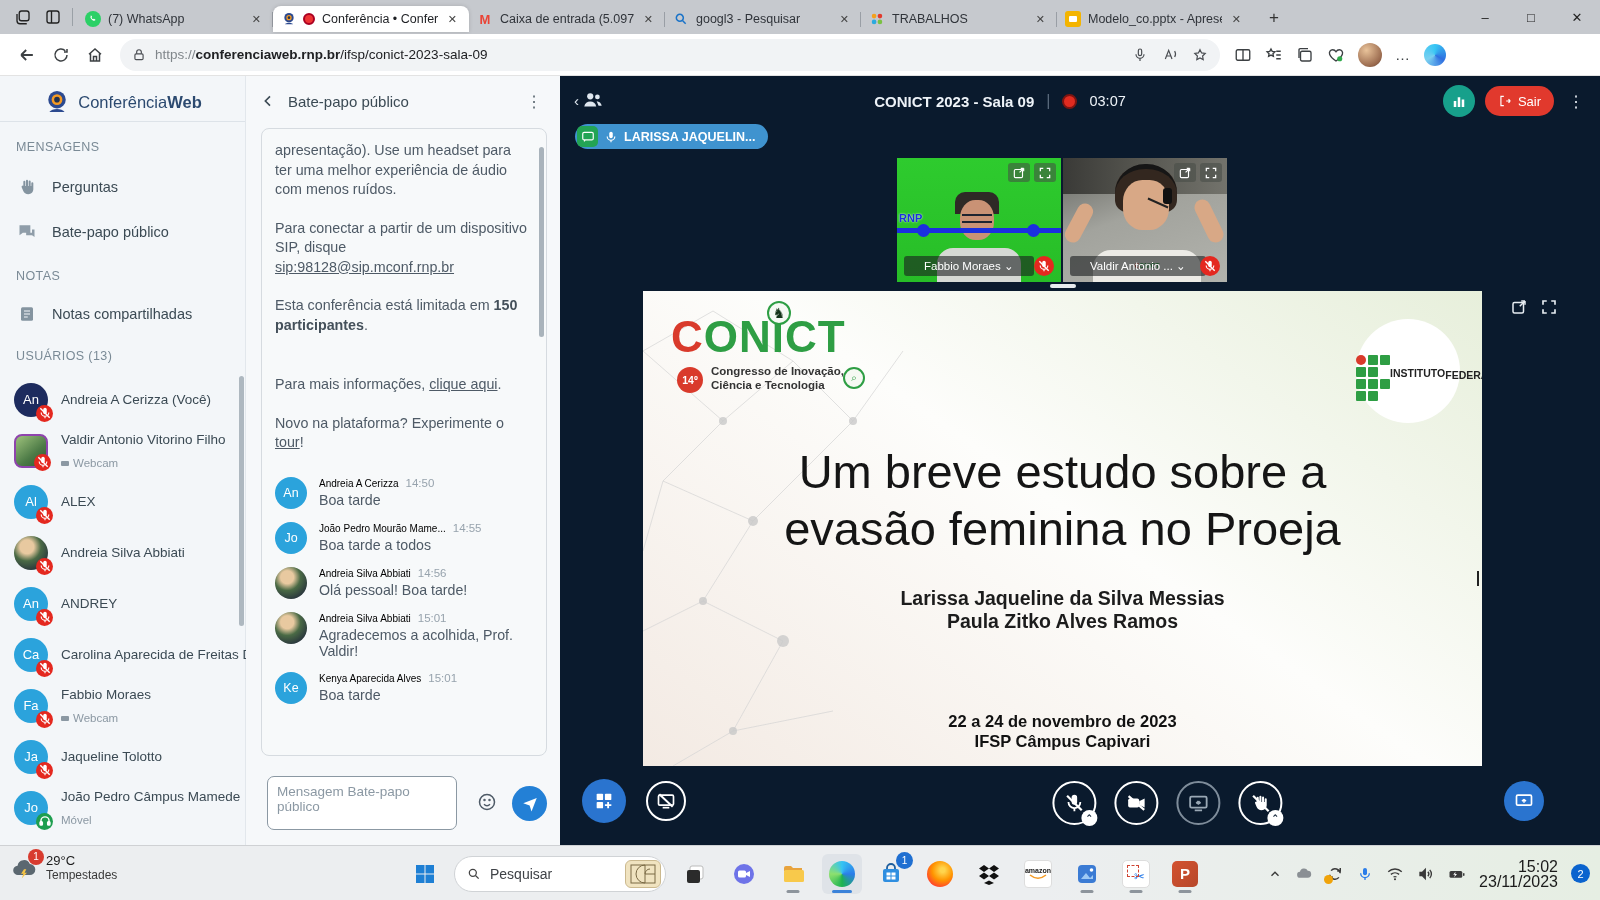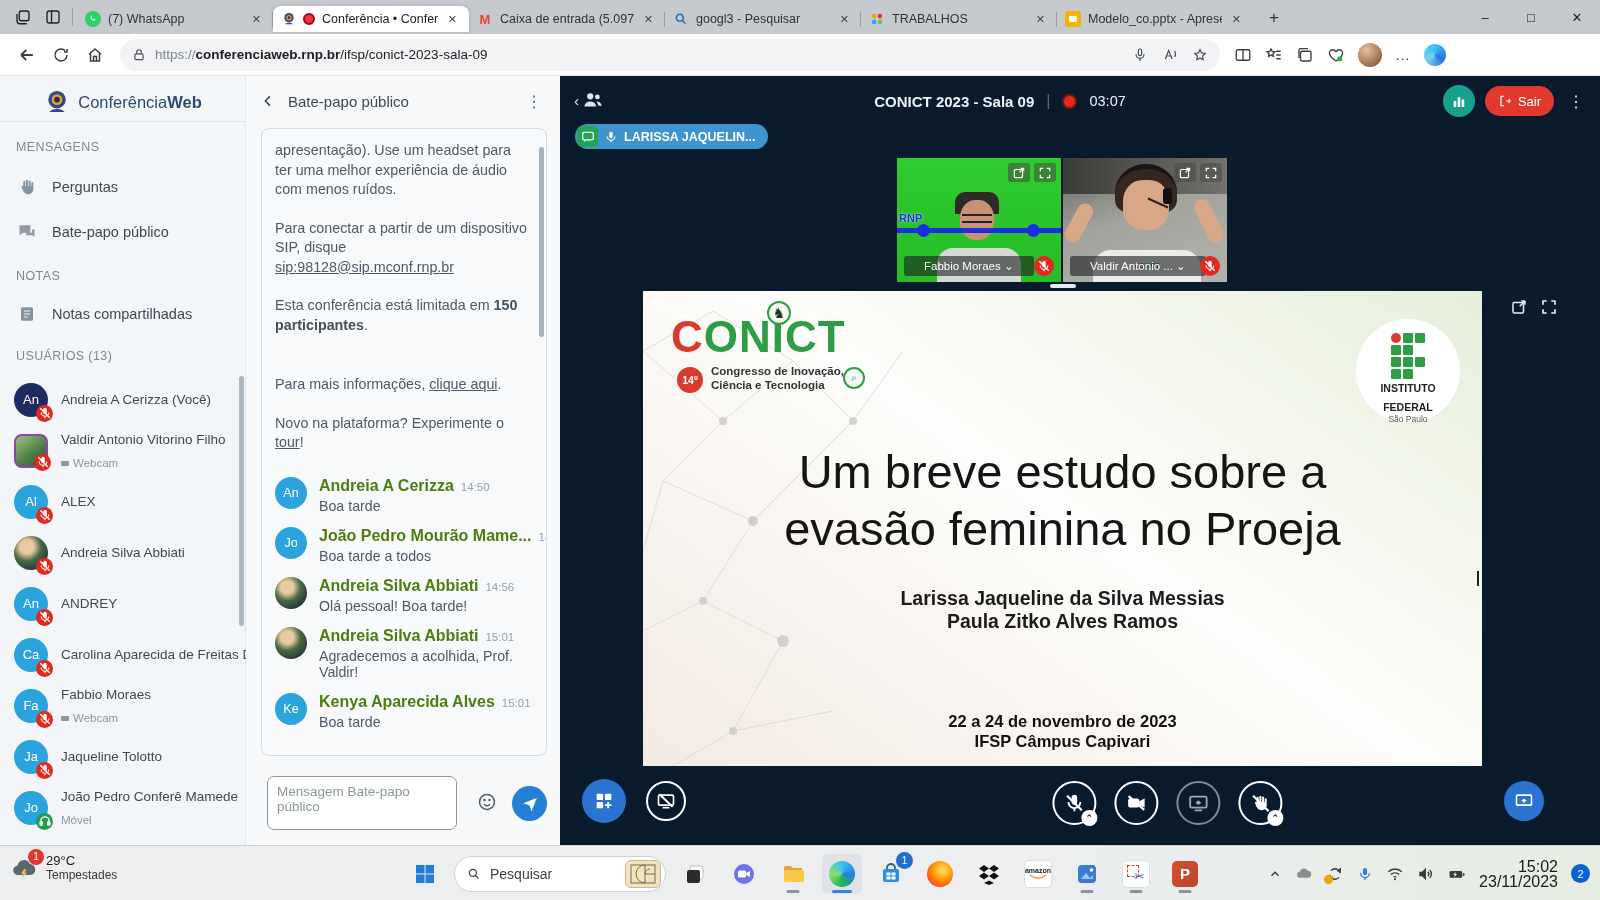--- a/index.html
+++ b/index.html
@@ -68,21 +68,21 @@
 .ch-thumb{position:absolute;right:2px;top:18px;width:5px;height:190px;background:#a9b3bb;border-radius:3px}
 .wp{font-size:14.3px;line-height:19.5px;color:#4e5a66;margin-bottom:19px;max-width:252px}
 .wp b{color:#44505a}
 .wp.gap{margin-top:40px}
 .lnk{color:#4e5a66;text-decoration:underline}
 .msg{display:flex;gap:12px;margin-bottom:13px}
 .mav{width:32px;height:32px;border-radius:50%;flex:none;display:flex;align-items:center;justify-content:center;color:#fff;font-size:12.5px}
 .mav.blue{background:#2ba3dc}
 .mav.photo-c{background:radial-gradient(circle at 38% 32%,#e8c9a0 22%,#4a6a45 45%,#27323c 80%)}
 .mhead{display:flex;align-items:baseline;gap:7px}
-.mname{font-size:16px;font-weight:bold;color:#4d7c0f;white-space:nowrap}
+.mname{font-size:10px;font-weight:normal;color:#000000;white-space:nowrap}
 .mtime{font-size:11.5px;color:#97a3ad}
 .mtext{font-size:14.2px;color:#4e5a66;margin-top:3px}
 .ch-input{position:absolute;left:21px;top:700px;width:190px;height:54px;border:1px solid #8b98a3;border-radius:7px;background:#fff;font-family:"Liberation Sans",sans-serif;font-size:13.5px;color:#3b4a54;padding:7px 9px;resize:none}
 .ch-input::placeholder{color:#8b98a3}
 .ch-smile{position:absolute;left:231px;top:716px;color:#4e5a66}
 .ch-send{position:absolute;left:266px;top:710px;width:35px;height:35px;border-radius:50%;background:#2380d6;display:flex;align-items:center;justify-content:center;color:#fff}
 
 .m-head{position:absolute;top:0;left:0;right:0;height:50px}
 .mh-left{position:absolute;left:14px;top:13px;color:#dfe7ef;display:flex;align-items:center;gap:3px}
 .mh-center{position:absolute;left:0;right:160px;top:0;height:50px;display:flex;align-items:center;justify-content:center;gap:12px;color:#eef3f8}
@@ -111,21 +111,21 @@
 .slide{position:absolute;left:83px;top:215px;width:839px;height:475px;background:linear-gradient(215deg,#e7efdb,#fdfdfb 48%,#f3eae3);overflow:hidden}
 .net{position:absolute;left:0;top:0}
 .conict{position:absolute;left:28px;top:24px;width:230px}
 .cn-word{font-size:44px;font-weight:bold;letter-spacing:1px;line-height:44px}
 .cn-c{color:#d93a2b}
 .cn-rest{color:#2e9e44}
 .cn-knight{position:absolute;left:96px;top:-14px;width:24px;height:24px;border:2px solid #2e9e44;border-radius:50%;background:#f6f9f3;display:flex;align-items:center;justify-content:center;font-size:14px;color:#143318}
 .cn-ed{position:absolute;left:6px;top:52px;width:26px;height:26px;border-radius:50%;background:#d93a2b;color:#fff;font-size:10.5px;font-weight:bold;display:flex;align-items:center;justify-content:center}
 .cn-sub{position:absolute;left:40px;top:50px;font-size:11.5px;font-weight:bold;color:#333;line-height:13.5px}
 .cn-mag{position:absolute;left:172px;top:52px;width:22px;height:22px;border:2px solid #2e9e44;border-radius:50%;background:#f6f9f3;display:flex;align-items:center;justify-content:center;font-size:10px;color:#2e9e44}
-.iflogo{position:absolute;right:22px;top:28px;width:104px;height:104px;border-radius:50%;background:#fff;display:flex;flex-direction:column;align-items:center}
+.iflogo{position:absolute;right:22px;top:28px;width:104px;height:104px;border-radius:50%;background:#fff;display:flex;flex-direction:row;align-items:center}
 .ifgrid{margin-top:14px;display:grid;grid-template-columns:repeat(3,10px);grid-auto-rows:10px;gap:2px}
 .ifgrid i{background:#2e9e44;border-radius:1px}
 .ifgrid .r{background:#d93a2b;border-radius:50%}
 .ifgrid .e{background:transparent}
 .if1{font-size:10.5px;font-weight:bold;color:#222;margin-top:4px;line-height:11px}
 .if2{font-size:8.5px;color:#555;margin-top:1px}
 .sl-title{position:absolute;left:0;right:0;top:152px;text-align:center;font-size:47px;line-height:57px;color:#151515}
 .sl-auth{position:absolute;left:0;right:0;top:296px;text-align:center;font-size:19.5px;line-height:23px;color:#1c1c1c;font-weight:bold}
 .sl-date{position:absolute;left:0;right:0;top:420px;text-align:center;font-size:16.5px;font-weight:bold;color:#111;line-height:20px}
 .ibeam{position:absolute;left:834px;top:280px;width:2px;height:15px;background:#222}
@@ -562,21 +562,21 @@
         <div class="urow">
           <div class="uav blue">
               <span>Jo</span>
               <span class="ubadge green">
                 <svg class="i14" viewBox="0 0 24 24" color="#fff">
                   <use href="#i-head"></use>
                 </svg>
               </span>
             </div>
           <div>
-              <div class="uname">João Pedro Conferê Mamede</div>
+              <div class="uname">João Pedro Câmpus Mamede</div>
                <div class="usub">
                 <span>Móvel</span>
               </div>
             </div>
         </div>
       </div>
       <div class="sb-thumb"></div>
     </aside>
 
     <section class="chatpanel">

